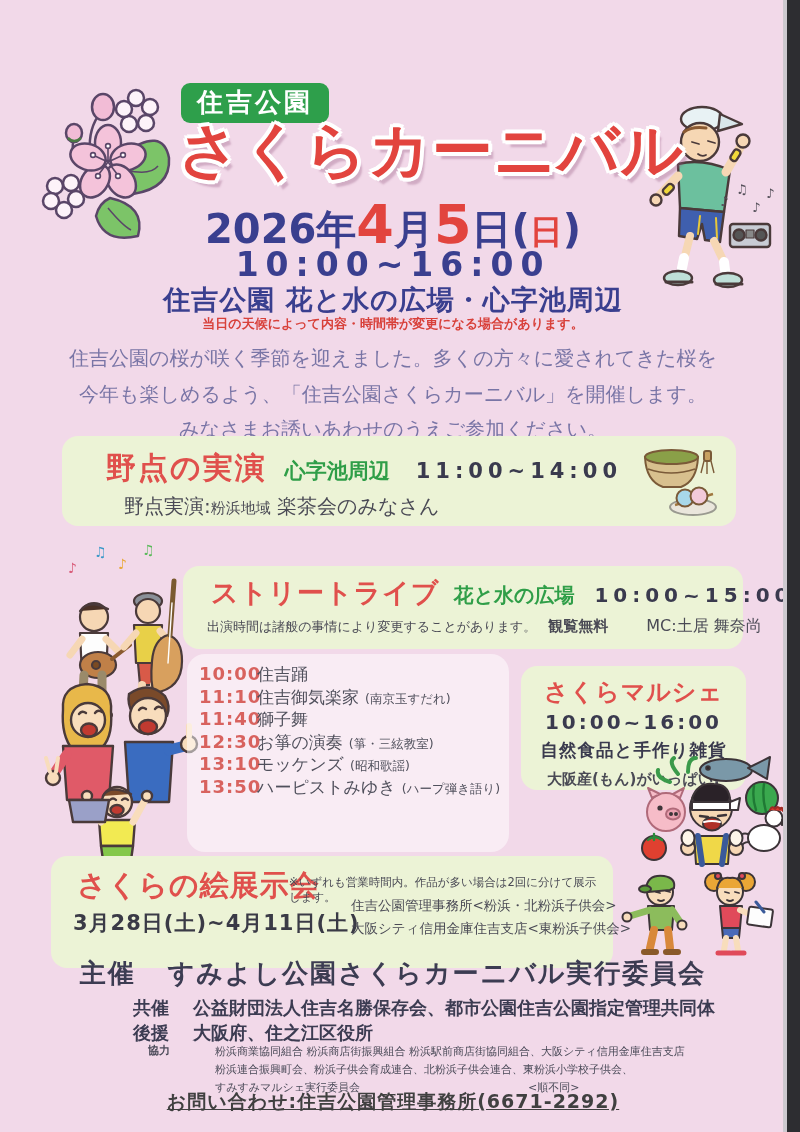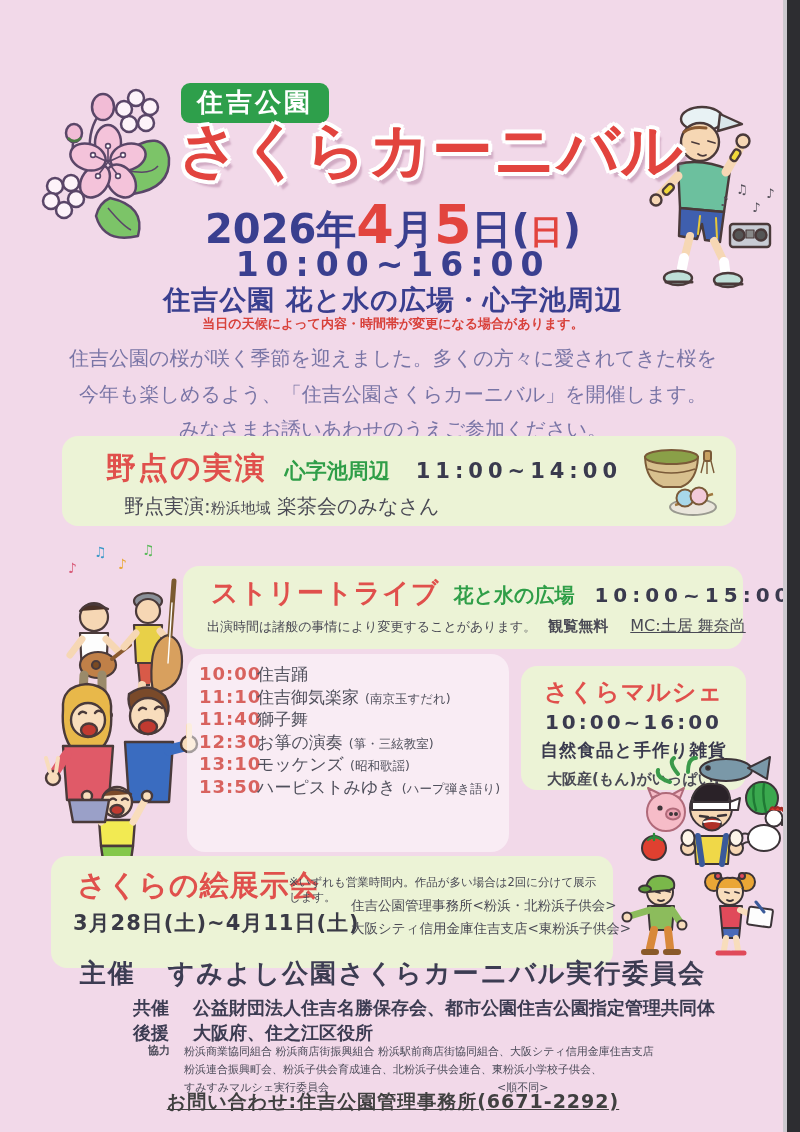--- a/index.html
+++ b/index.html
@@ -38,21 +38,21 @@
   .tea-wrap{position:absolute;right:14px;top:3px;}
 
   #streetlive{left:183px;top:566px;width:560px;height:83px;}
   .sl-row1{position:absolute;left:28px;top:9px;display:flex;align-items:baseline;white-space:nowrap;}
   .sl-title{font-size:27px;font-weight:bold;color:#e0504c;letter-spacing:1px;}
   .sl-place{font-size:20px;font-weight:bold;color:#2f9e48;margin-left:14px;}
   .sl-time{font-size:20px;font-weight:bold;color:#3a3a4e;margin-left:20px;letter-spacing:5px;}
   .sl-row2{position:absolute;left:24px;top:50px;display:flex;align-items:baseline;color:#4a4a55;white-space:nowrap;}
   .sl-note{font-size:13px;}
   .sl-free{font-size:15px;font-weight:bold;margin-left:12px;}
-  .sl-mc{font-size:16px;margin-left:22px;text-decoration:underline;}
+  .sl-mc{font-size:16px;margin-left:38px;}
 
   #schedule{position:absolute;left:187px;top:654px;width:322px;height:198px;
     background:rgba(255,255,255,.5);border-radius:18px;padding:9px 0 0 12px;box-sizing:border-box;}
   .sched-row{display:flex;align-items:baseline;height:22.6px;white-space:nowrap;}
   .sched-time{font-size:18px;font-weight:bold;color:#d8625e;width:58px;letter-spacing:1px;}
   .sched-name{font-size:17px;color:#50505c;}
   .sched-note{font-size:12.5px;color:#50505c;margin-left:6px;}
 
   #marche{left:521px;top:666px;width:225px;height:124px;text-align:center;}
   .mc-title{margin-top:10px;font-size:24px;font-weight:bold;color:#e0504c;letter-spacing:1px;}
@@ -66,21 +66,21 @@
   .ex-dates{position:absolute;left:22px;top:53px;font-size:21px;font-weight:bold;color:#3a3a46;letter-spacing:1px;}
   .ex-venue1{position:absolute;left:300px;top:41px;font-size:13.5px;color:#4a4a55;white-space:nowrap;}
   .ex-venue2{position:absolute;left:300px;top:64px;font-size:13.5px;color:#4a4a55;white-space:nowrap;}
 
   .shusai{top:956px;font-size:26px;font-weight:bold;color:#3c3c52;letter-spacing:2px;white-space:nowrap;}
   .shusai .lbl{margin-right:32px;}
   .org-line{position:absolute;left:133px;font-size:18px;font-weight:bold;color:#3c3c52;white-space:nowrap;}
   .org-line .lbl{margin-right:24px;}
   #kyosai{top:996px;}
   #koen{top:1021px;}
-  .kyoryoku{position:absolute;left:148px;top:1043px;font-size:11px;color:#4a4a58;display:flex;}
+  .kyoryoku{position:absolute;left:148px;top:1043px;font-size:11px;color:#4a4a58;display:flex;gap:31px;}
   .ky-label{font-weight:bold;margin-right:14px;flex:none;}
   .ky-lines{line-height:1.65;}
   .ky-row3{display:flex;}
   .junfudou{margin-left:168px;}
   .contact{top:1089px;font-size:19px;font-weight:bold;color:#404040;letter-spacing:1px;text-decoration:underline;}
 
   .illu{position:absolute;}
 </style>
 </head>
 <body>

